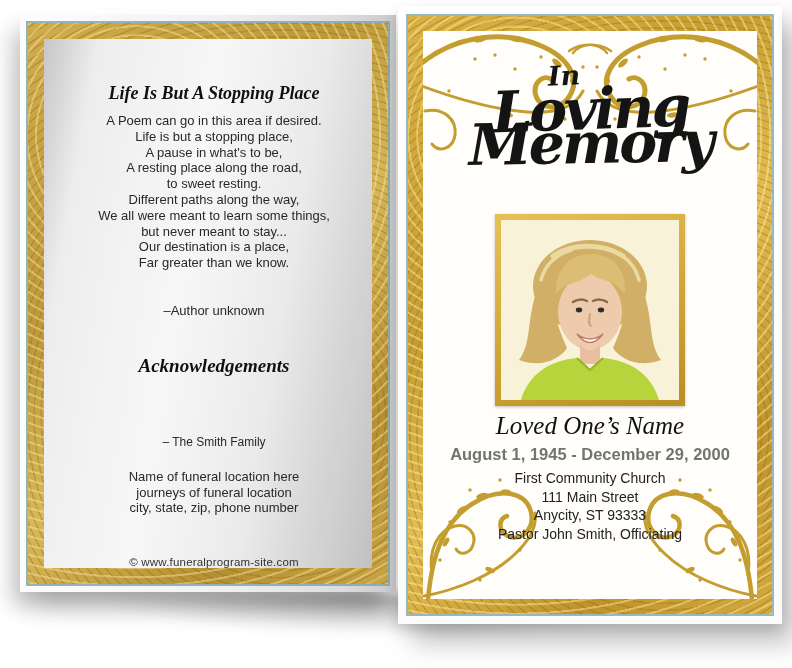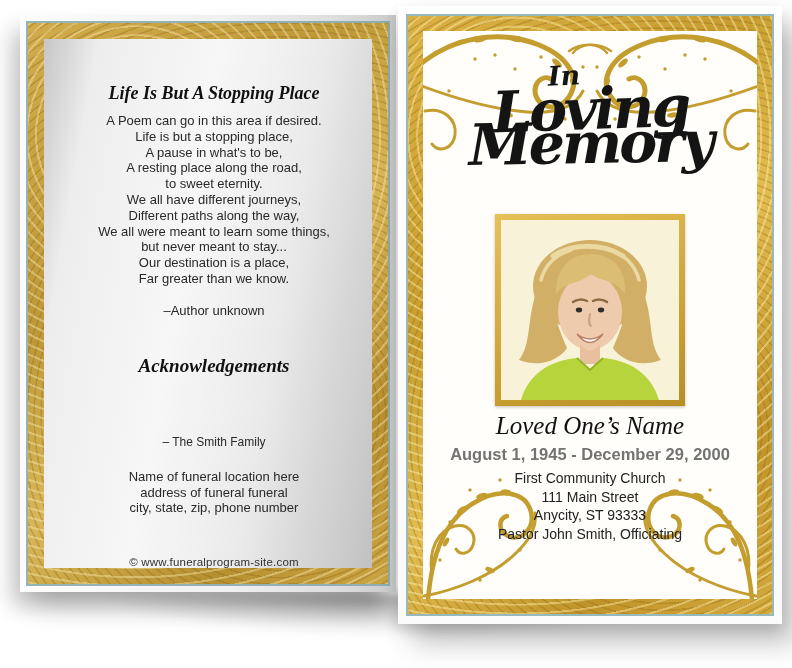--- a/index.html
+++ b/index.html
@@ -92,39 +92,38 @@
   <div class="gold-frame">
     <div class="back-inner">
 
       <h2 class="serif-head poem-title">Life Is But A Stopping Place</h2>
 
       <div class="poem-body">
         <div>A Poem can go in this area if desired.</div>
         <div>Life is but a stopping place,</div>
         <div>A pause in what's to be,</div>
         <div>A resting place along the road,</div>
-        <div>to sweet eternity.</div>
-        <div>We all have different journeys,</div>
+        <div>to sweet resting.</div>
         <div>Different paths along the way,</div>
         <div>We all were meant to learn some things,</div>
         <div>but never meant to stay...</div>
         <div>Our destination is a place,</div>
         <div>Far greater than we know.</div>
       </div>
 
       <div class="author-credit">–Author unknown</div>
 
       <h2 class="serif-head ack-title">Acknowledgements</h2>
 
 
       <div class="ack-signature">– The Smith Family</div>
 
       <div class="location-body">
         <div>Name of funeral location here</div>
-        <div>address of funeral funeral</div>
+        <div>journeys of funeral location</div>
         <div>city, state, zip, phone number</div>
       </div>
 
       <div class="page-footer">© www.funeralprogram-site.com</div>
     </div>
   </div>
 </div>
 
 <div class="panel front-panel">
   <div class="gold-frame">

